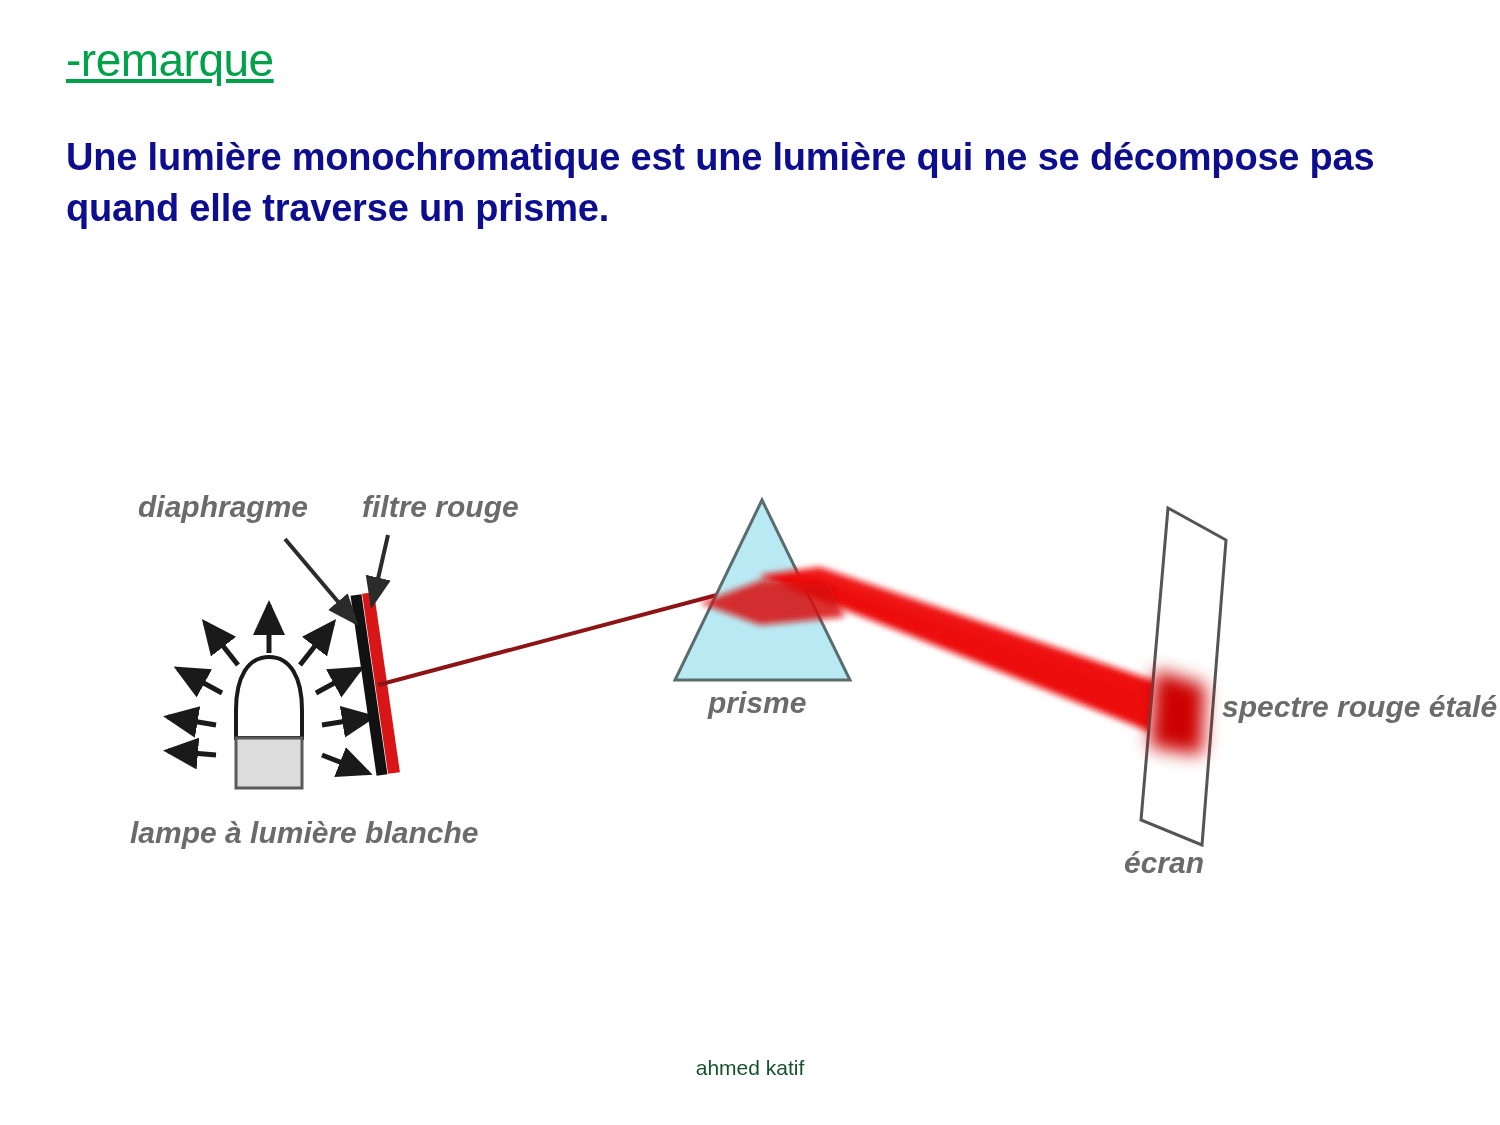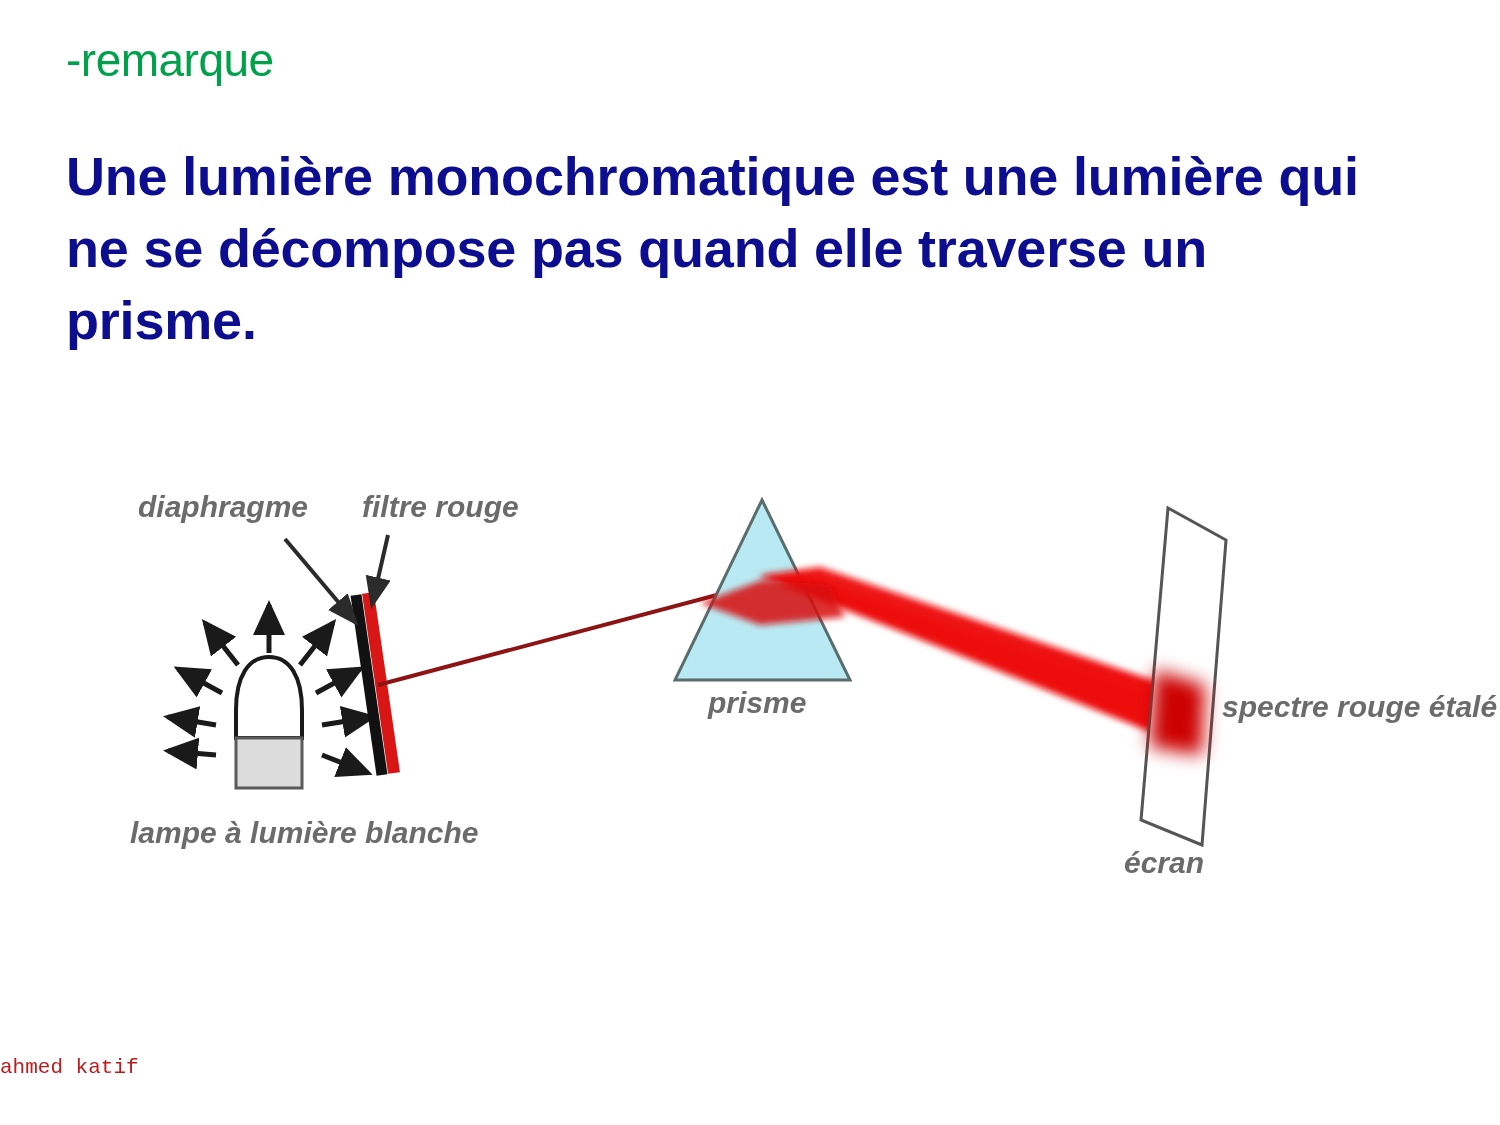--- a/index.html
+++ b/index.html
@@ -19,34 +19,34 @@
   .slide-heading {
     position: absolute;
     left: 66px;
     top: 36px;
     font-size: 46px;
     line-height: 1.05;
     color: #00a14b;
     font-weight: 400;
     white-space: nowrap;
     letter-spacing: -0.5px;
+    text-decoration: underline;
   }
 
   
   .slide-body {
     position: absolute;
     left: 66px;
     top: 132px;
     width: 1345px;
-    font-size: 54px;
+    font-size: 38px;
     line-height: 1.33;
     font-weight: bold;
     color: #0d0d8f;
     letter-spacing: -0.2px;
-    margin-top: 9px;
   }
 
   
   .figure {
     position: absolute;
     left: 0px;
     top: 455px;
     width: 1324px;
     height: 470px;
   }
@@ -60,23 +60,24 @@
     font-weight: bold;
     fill: #6b6b6b;
   }
 
   
   .footer {
     position: absolute;
     left: 0;
     top: 1056px;
     width: 1500px;
+    text-align: center;
     font-size: 21px;
-    color: #b91c1c;
-    font-family: Liberation Mono, monospace;
+    color: #14532d;
+    font-family: Liberation Sans, sans-serif;
   }
 </style>
 </head>
 <body>
 
 <div class="slide-heading">-remarque</div>
 
 <div class="slide-body">Une lumière monochromatique est une lumière qui ne se décompose pas   quand  elle traverse un prisme.</div>
 
 <div class="figure">

